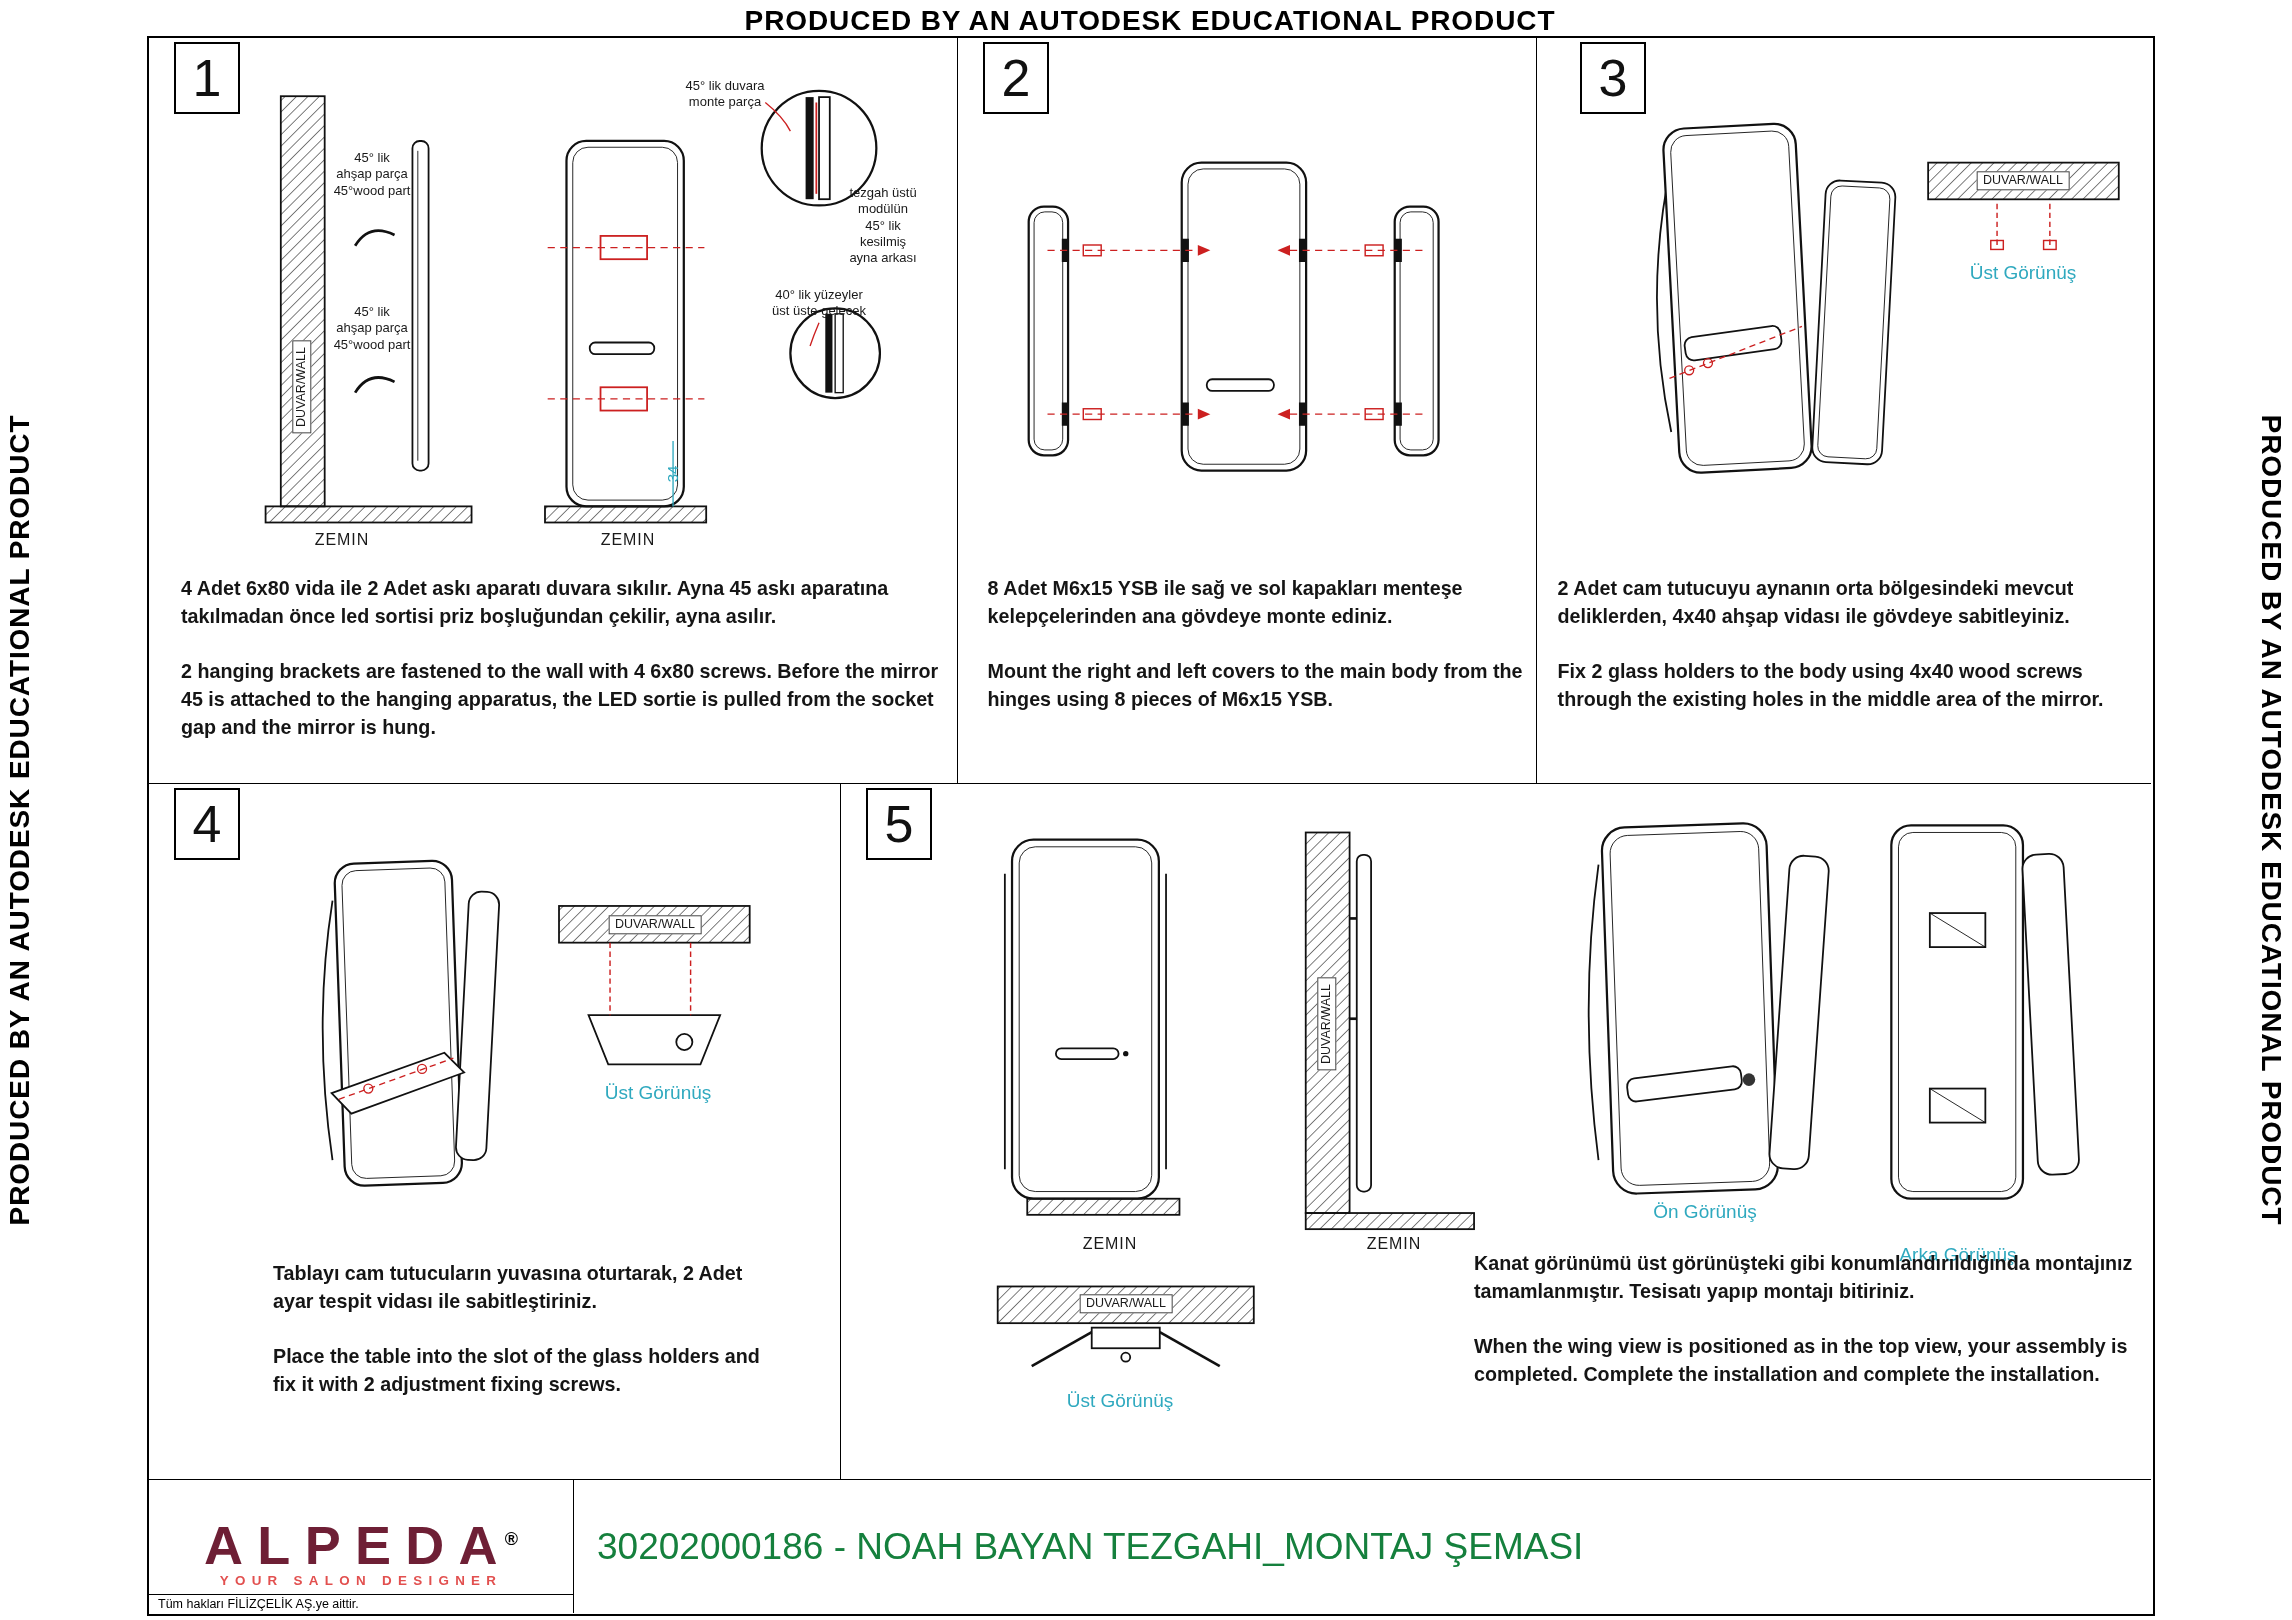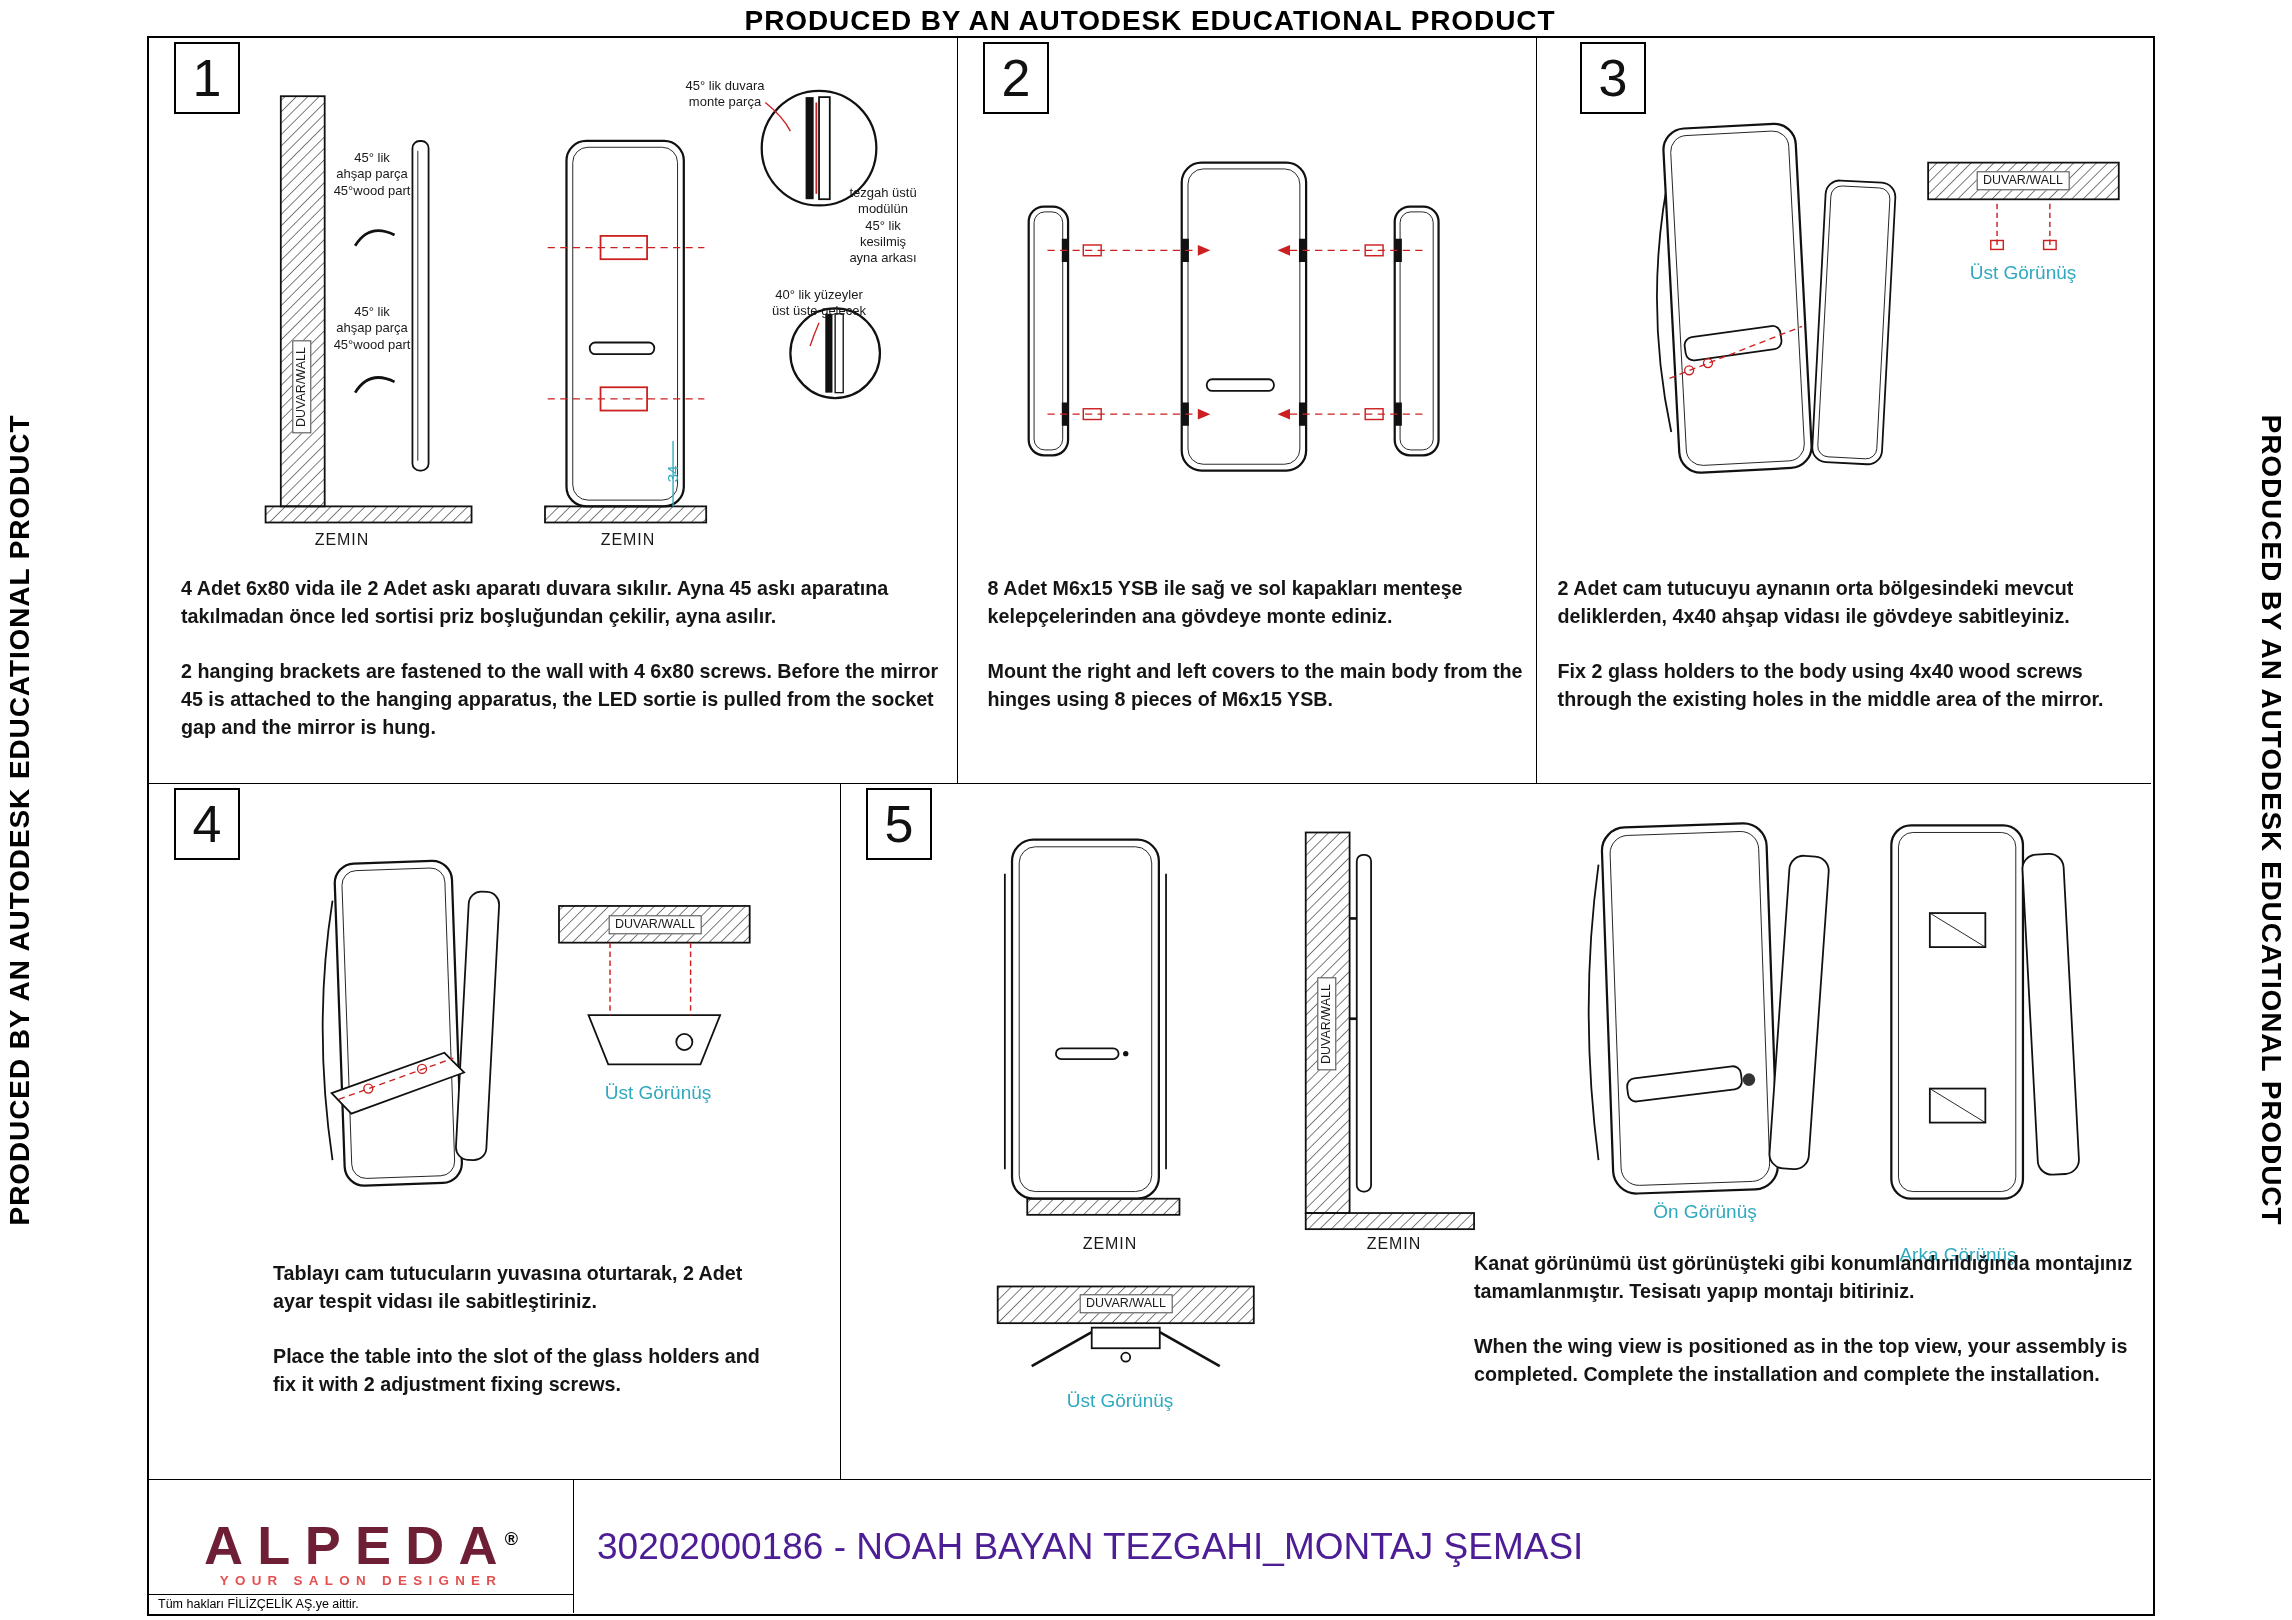--- a/index.html
+++ b/index.html
@@ -39,21 +39,21 @@
   
   .logocell{width:425px;height:133px;border-right:1.8px solid #000;box-sizing:border-box;position:relative;}
   .titlecell{flex:1;position:relative;}
   .logo{position:absolute;left:50%;top:34px;transform:translateX(-50%);font-size:54px;font-weight:bold;
     letter-spacing:14.3px;color:#6e1f35;white-space:nowrap;}
   .logo .reg{font-size:18px;vertical-align:super;color:#000;letter-spacing:0;margin-left:-7.2px;}
   .logo-sub{position:absolute;left:50%;top:93px;transform:translateX(-50%);font-size:13.4px;font-weight:bold;
     letter-spacing:6.3px;color:#e2504f;white-space:nowrap;}
   .rights-row{position:absolute;left:0;bottom:0;width:100%;border-top:1.8px solid #000;box-sizing:border-box;}
   .rights{font-size:12.5px;color:#000;padding:2.7px 0 1.8px 9px;}
-  .drawing-title{position:absolute;left:23px;top:50%;transform:translateY(-50%);font-size:37px;color:#4c1d95;white-space:nowrap;}
+  .drawing-title{position:absolute;left:23px;top:50%;transform:translateY(-50%);font-size:37px;color:#15803d;white-space:nowrap;}
 </style>
 </head>
 <body>
 
 <div id="page">
 
   <div class="edge-text edge-top">PRODUCED BY AN AUTODESK EDUCATIONAL PRODUCT</div>
   <div class="edge-text edge-left">PRODUCED BY AN AUTODESK EDUCATIONAL PRODUCT</div>
   <div class="edge-text edge-right">PRODUCED BY AN AUTODESK EDUCATIONAL PRODUCT</div>
   <div class="edge-text edge-bottom">PRODUCED BY AN AUTODESK EDUCATIONAL PRODUCT</div>

